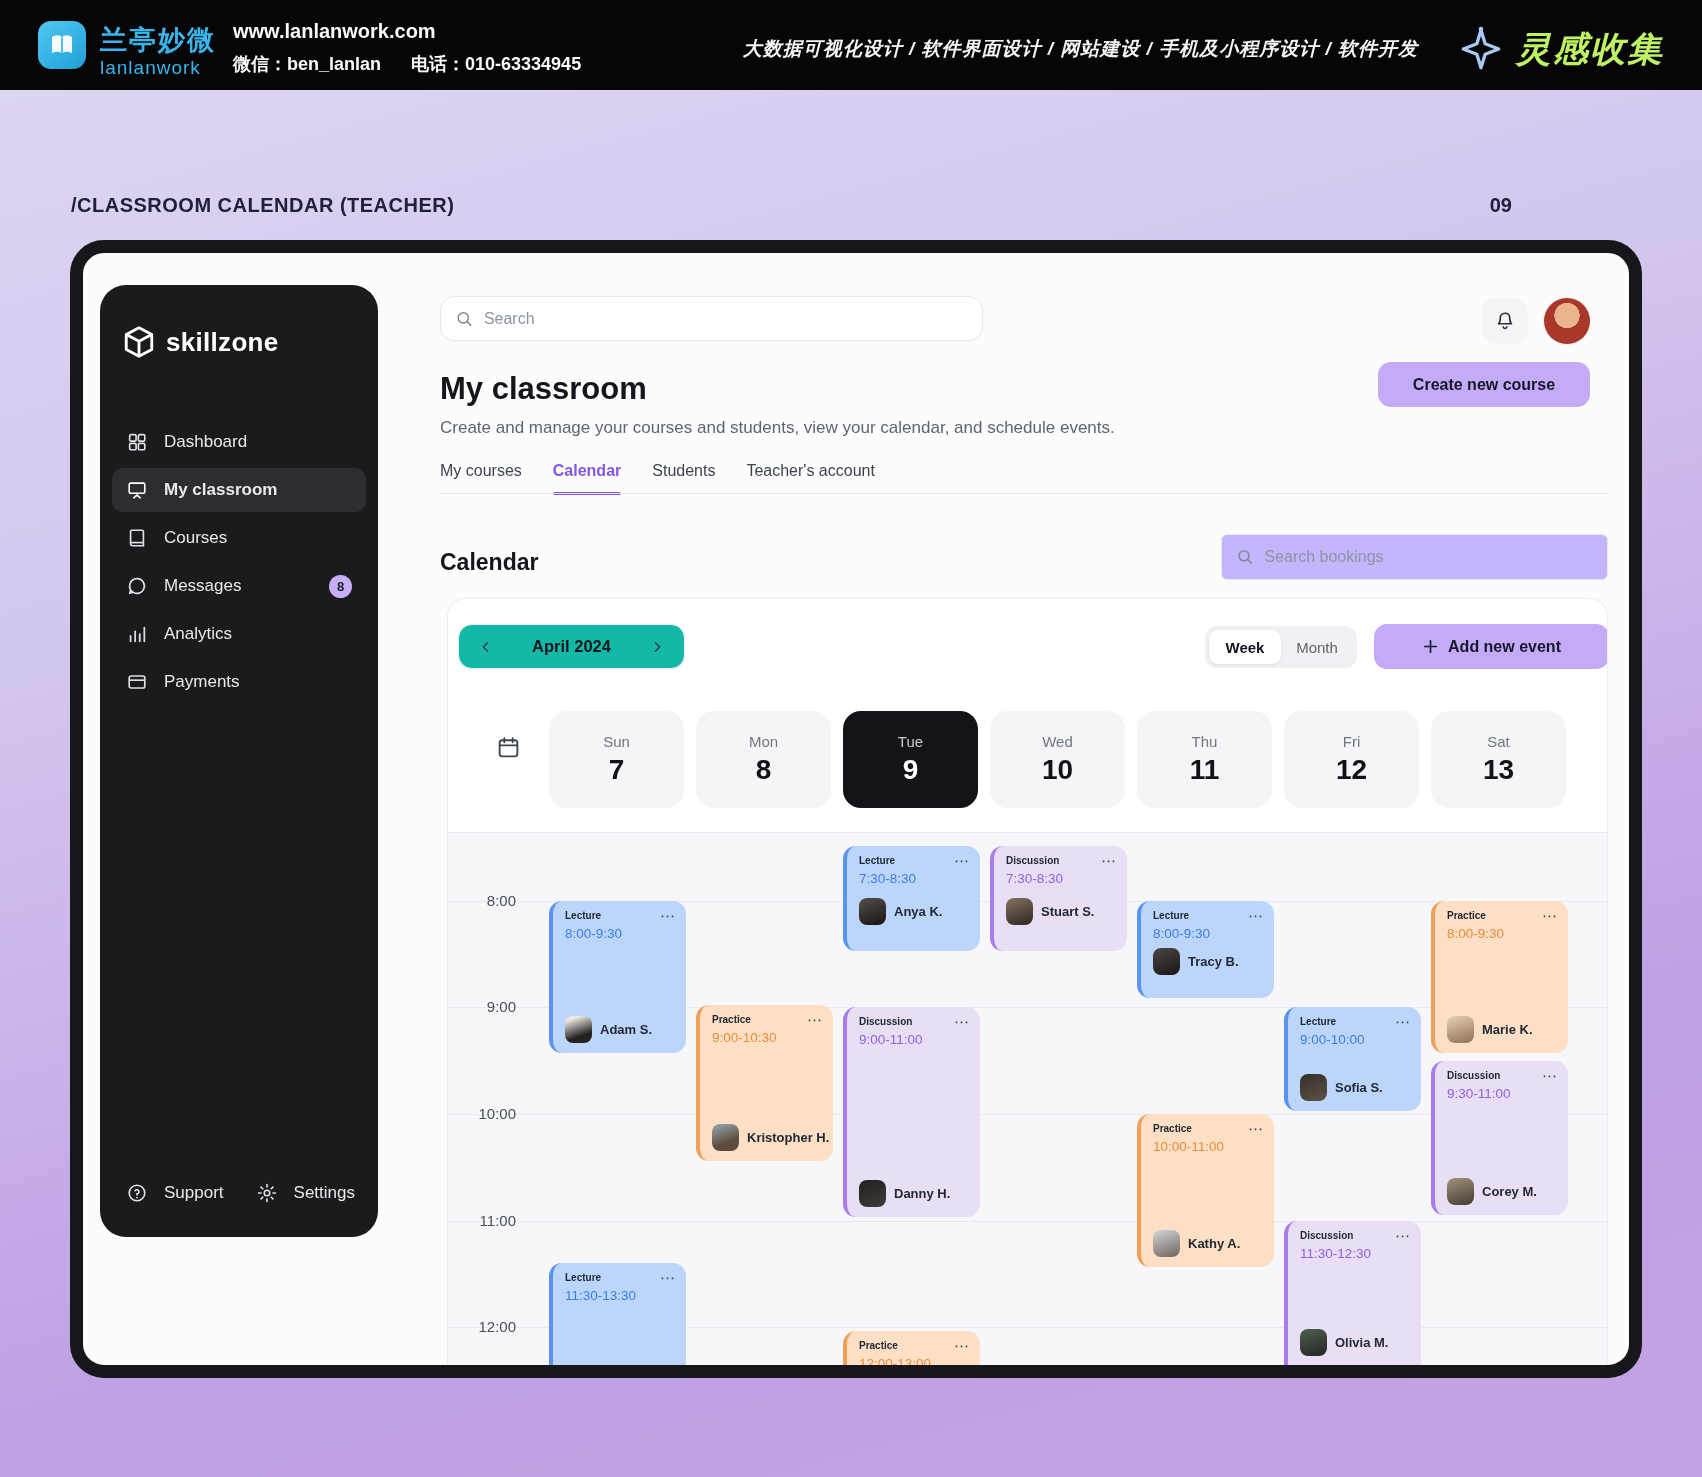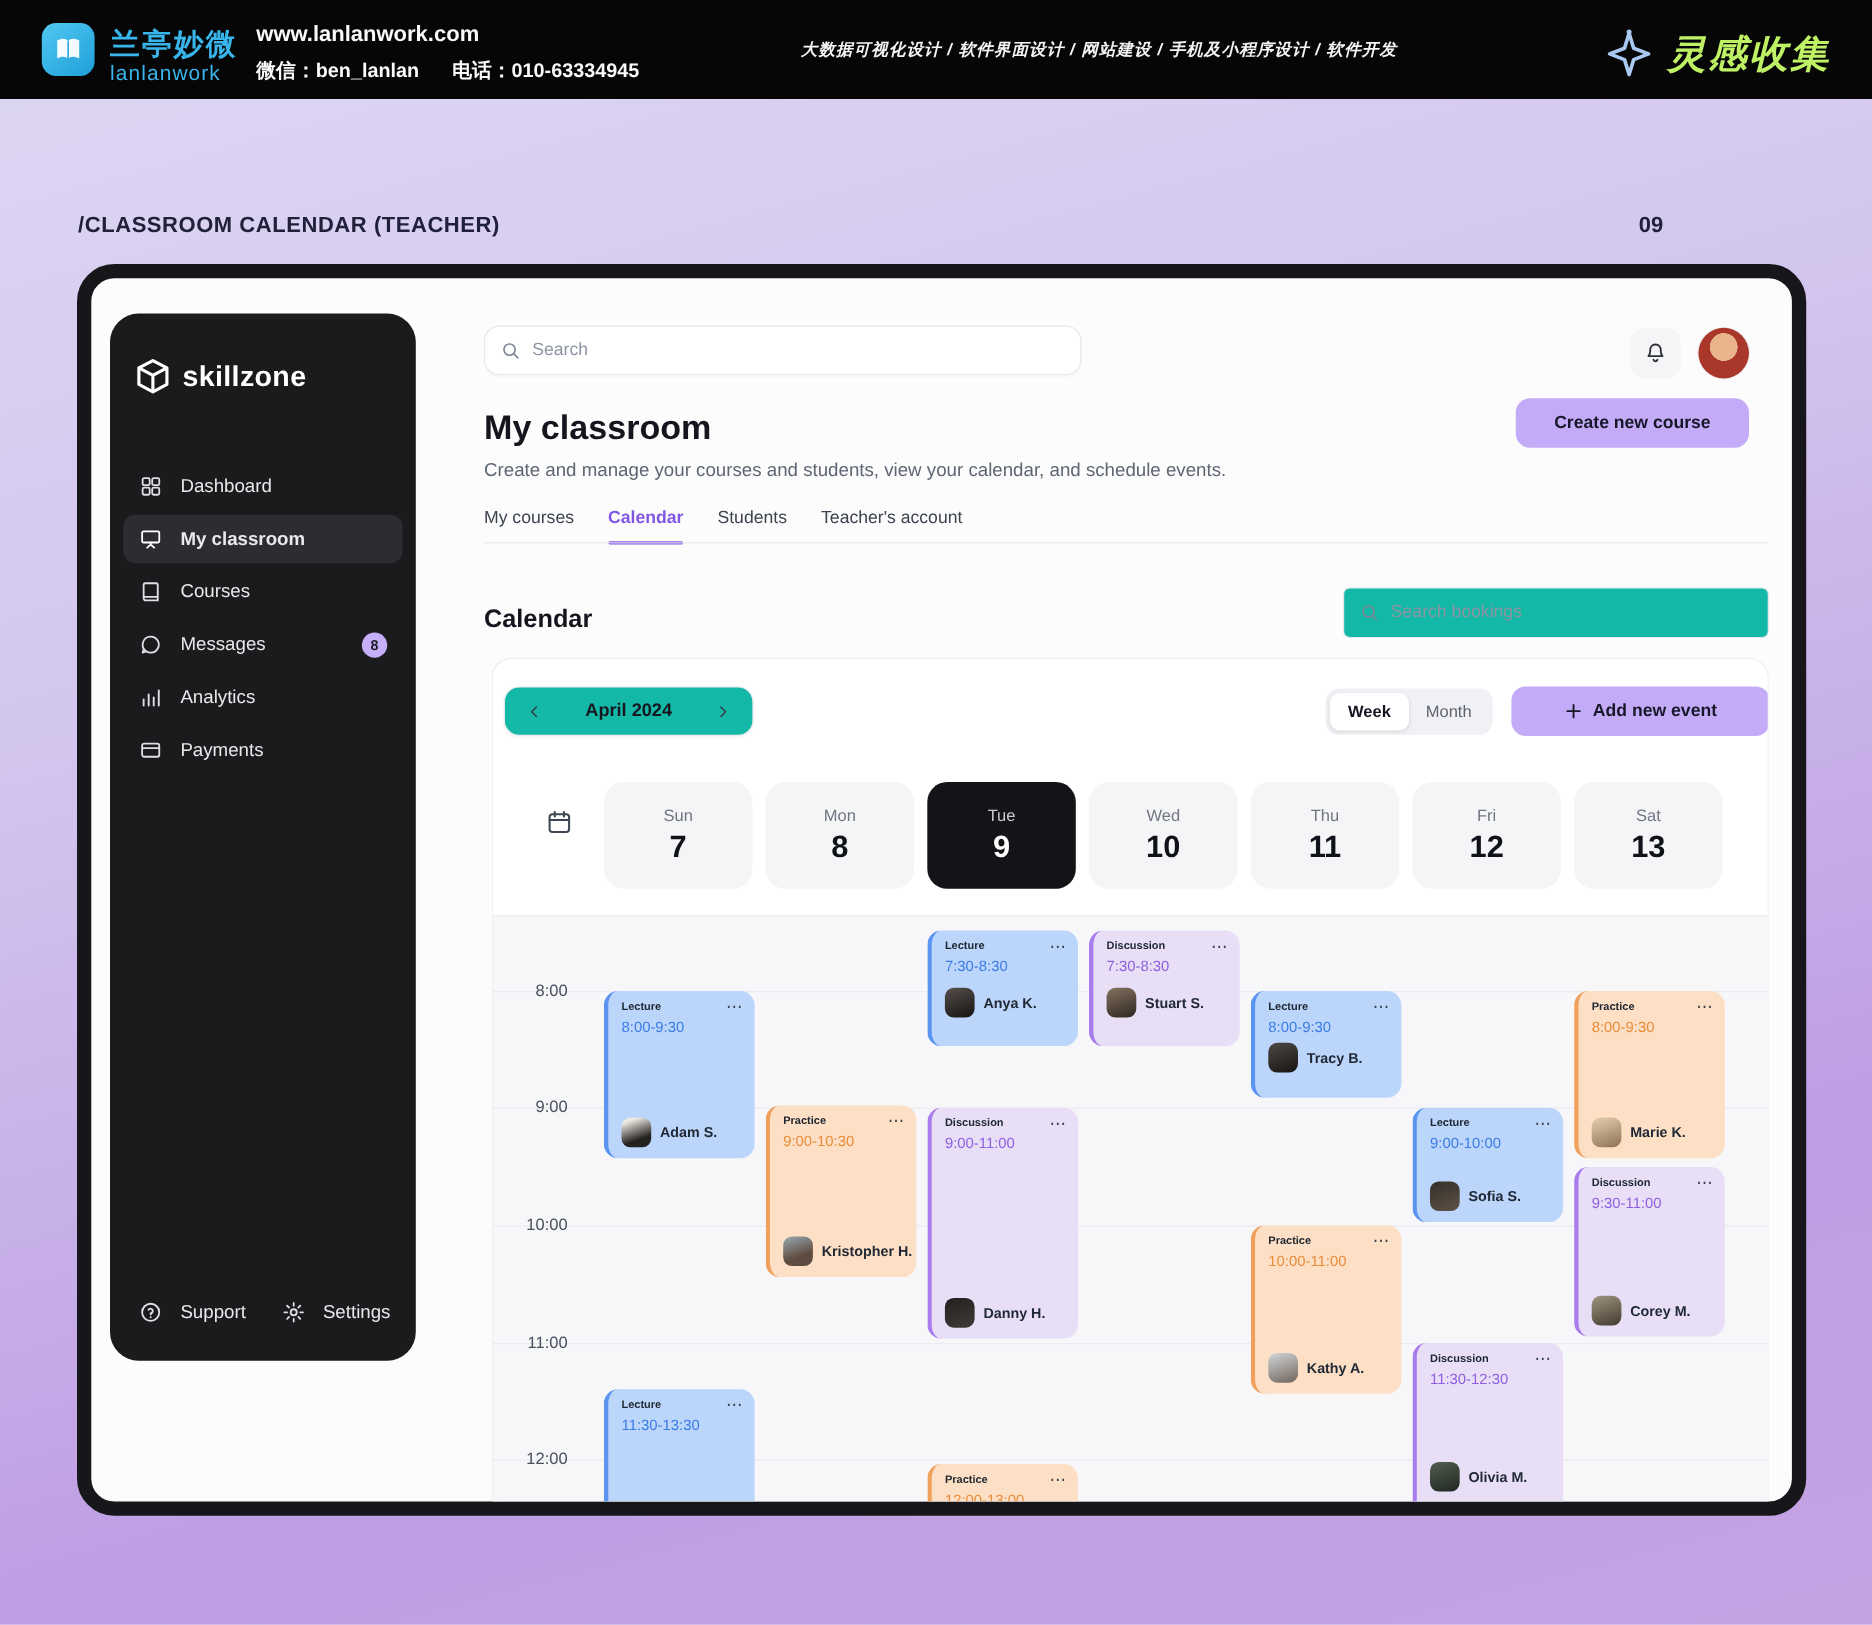--- a/index.html
+++ b/index.html
@@ -11,21 +11,21 @@
   }
 
   
   .topbar{position:absolute;left:0;top:0;width:1702px;height:90px;background:#060607;color:#fff;}
   .tb-logo{position:absolute;left:38px;top:21px;width:48px;height:48px;border-radius:13px;
     background:linear-gradient(140deg,#51c8f2 0%,#1f9fd8 100%);display:flex;align-items:center;justify-content:center;}
   .tb-cn{position:absolute;left:100px;top:22px;font-size:27px;font-weight:700;color:#38b5ea;letter-spacing:2px;}
   .tb-en{position:absolute;left:100px;top:57px;font-size:19px;color:#38b5ea;letter-spacing:1px;}
   .tb-site{position:absolute;left:233px;top:20px;font-size:20px;font-weight:700;color:#fafafa;}
   .tb-contact{position:absolute;left:233px;top:52px;font-size:18px;font-weight:700;color:#fafafa;display:flex;gap:30px;}
-  .tb-services{position:absolute;left:728px;top:36px;width:690px;text-align:left;font-size:15px;
+  .tb-services{position:absolute;left:728px;top:36px;width:690px;text-align:right;font-size:19px;
     font-style:italic;font-weight:700;color:#f4f4f4;letter-spacing:1px;}
   .tb-collect{position:absolute;left:1456px;top:24px;display:flex;align-items:center;gap:10px;color:#bef264;}
   .tb-collect-text{font-family:"DejaVu Serif", serif;font-style:italic;font-weight:700;font-size:35px;letter-spacing:2px;}
 
   
   .crumb{position:absolute;left:71px;top:194px;font-size:20px;font-weight:700;color:#20203a;letter-spacing:0.5px;}
   .pagenum{position:absolute;left:1470px;top:194px;width:42px;text-align:right;font-size:20px;font-weight:700;color:#20203a;}
 
   
   .window{position:absolute;left:70px;top:240px;width:1572px;height:1138px;background:#fcfcfd;
@@ -63,21 +63,21 @@
 
   
   .tabs{position:absolute;left:357px;top:203px;display:flex;gap:31px;align-items:flex-end;height:38px;}
   .tab{font-size:16px;color:#3c434e;padding-bottom:14px;position:relative;cursor:pointer;white-space:nowrap;}
   .tab.active{color:#8257e6;font-weight:600;}
   .tab.active::after{content:"";position:absolute;left:0;right:0;bottom:-1px;height:3px;background:#8257e6;border-radius:2px;}
   .tabs-divider{position:absolute;left:357px;top:240px;width:1168px;height:1px;background:#e7e7ec;}
 
   
   .cal-heading{position:absolute;left:357px;top:296px;font-size:23px;font-weight:700;color:#15151d;}
-  .bookings-box{position:absolute;left:1138px;top:281px;width:387px;height:46px;background:#14b8a6;border:1px solid #e8e8ed;
+  .bookings-box{position:absolute;left:1138px;top:281px;width:387px;height:46px;background:#c4b5fd;border:1px solid #e8e8ed;
     border-radius:6px;display:flex;align-items:center;padding:0 14px;gap:10px;}
   .bookings-box input{border:none;outline:none;font-size:16px;color:#333;width:100%;font-family:inherit;background:transparent;}
   .bookings-box input::placeholder{color:#8d94a2;}
 
   .cal-card{position:absolute;left:364px;top:345px;width:1161px;height:767px;background:#fff;
     border:1px solid #ededf1;border-bottom:none;border-radius:18px 18px 0 0;overflow:hidden;}
 
   .month-nav{position:absolute;left:10px;top:25px;width:227px;height:45px;background:#14b8a6;border:1px solid #ececf0;
     border-radius:14px;display:flex;align-items:center;justify-content:space-between;padding:0 16px;
     box-shadow:0 1px 2px rgba(20,20,40,.04);}

